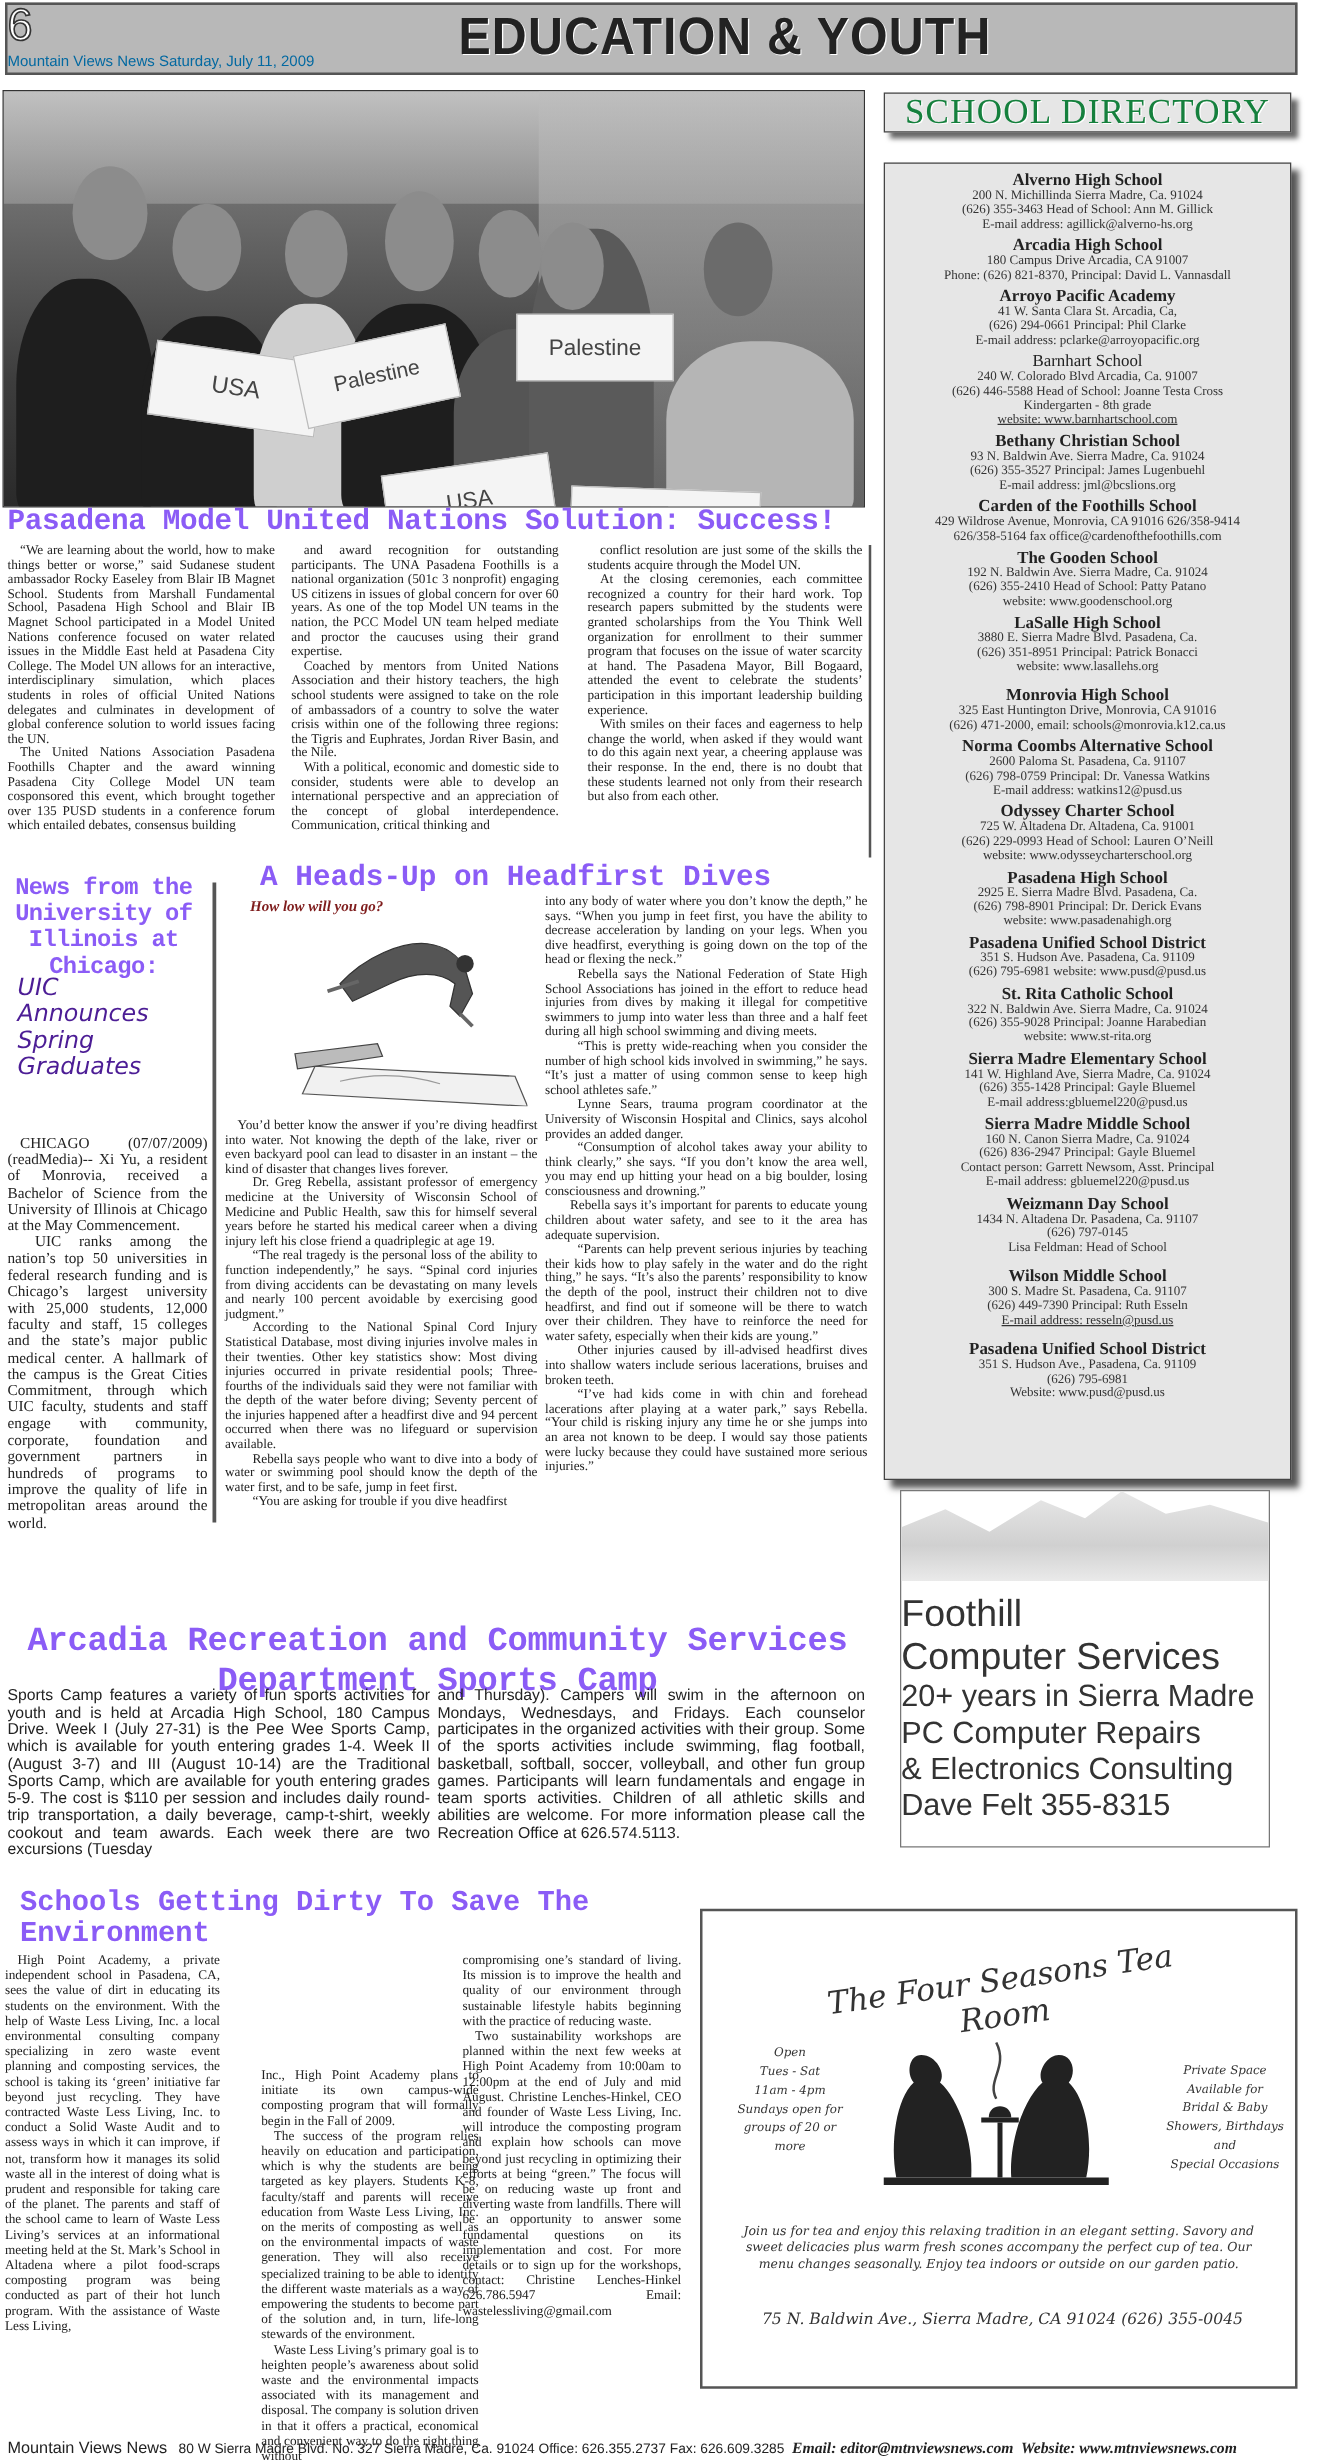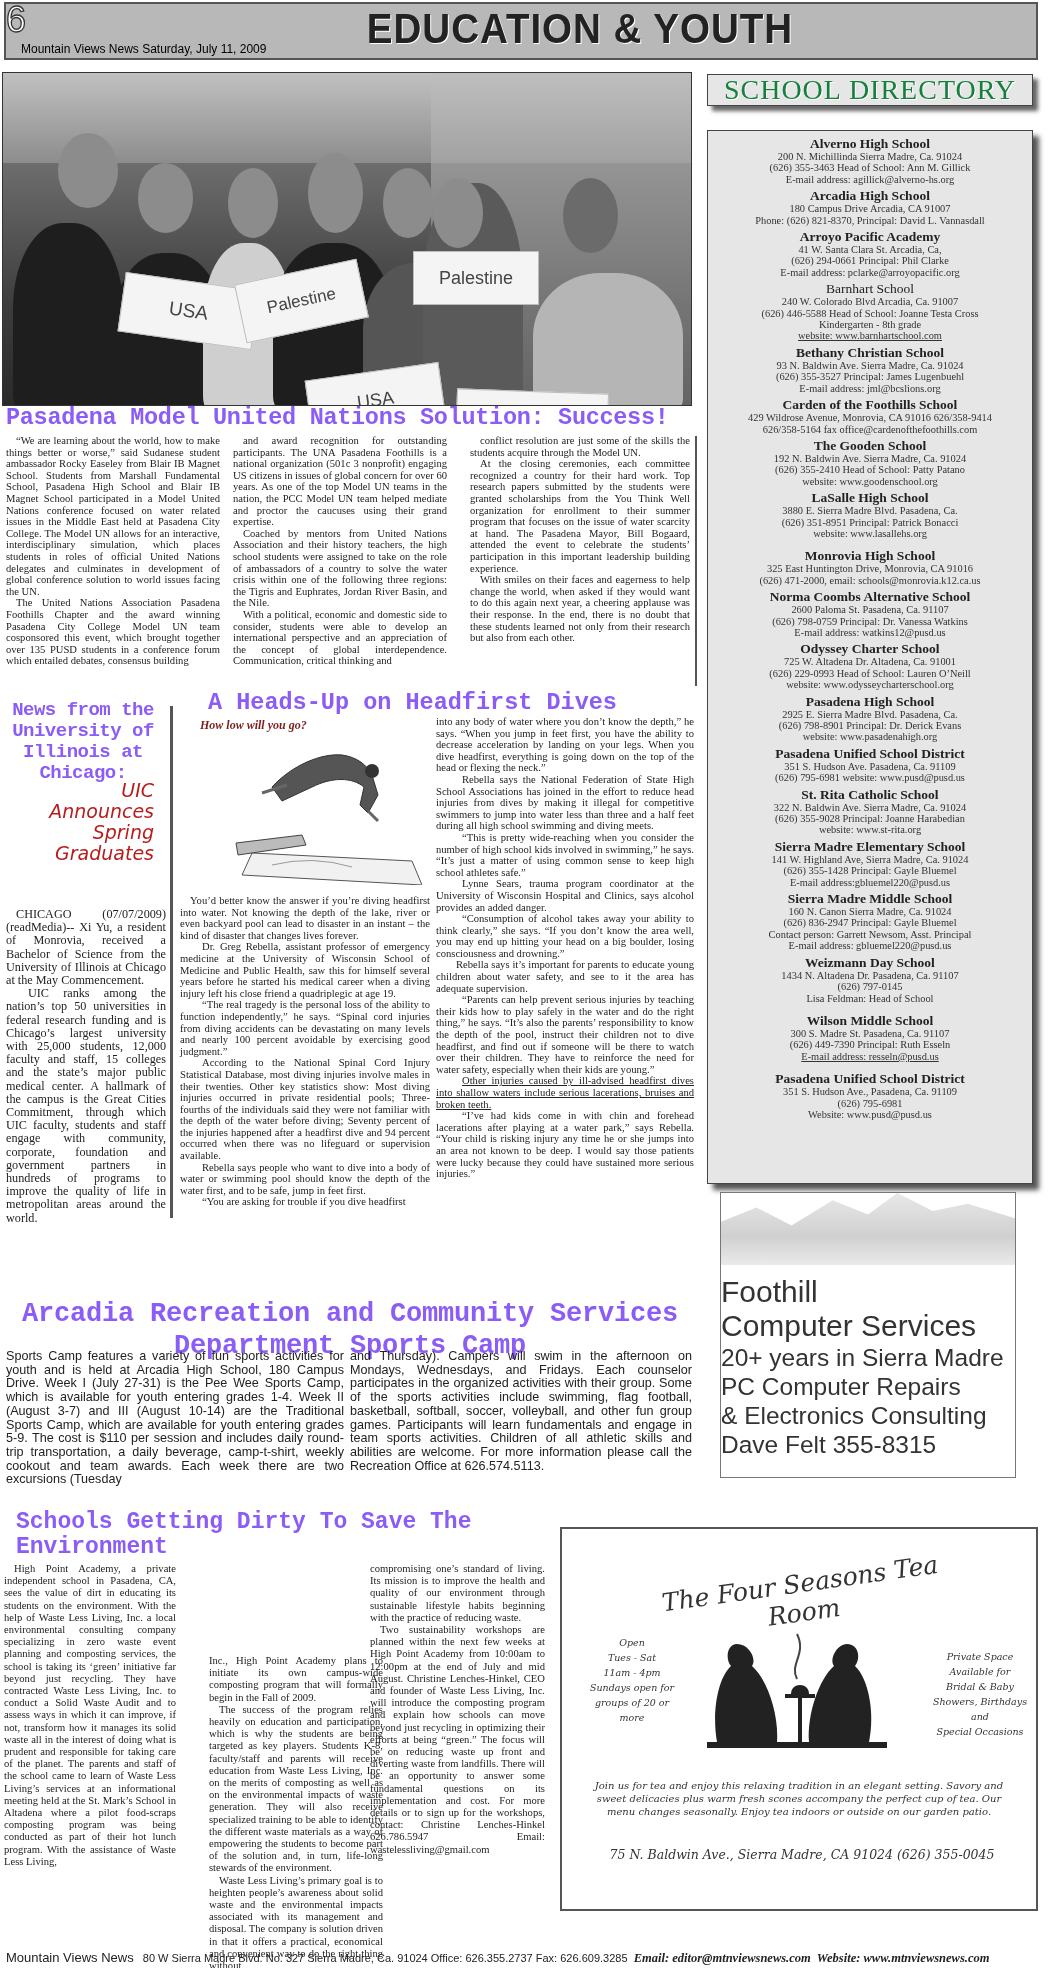--- a/index.html
+++ b/index.html
@@ -3,21 +3,21 @@
 <meta charset="utf-8">
 <style>
   * { box-sizing: border-box; margin: 0; padding: 0; }
   html, body { width: 1056px; height: 1968px; background: #fff; overflow: hidden; }
   body { position: relative; font-family: "Liberation Serif", serif; color: #222; }
   .abs { position: absolute; }
 
   
   .masthead { left: 4px; top: 2px; width: 1034px; height: 58px; background: #b8b8b8; border: 2px solid #555; }
   .page-num { left: 6px; top: 0px; font-family: "Liberation Sans", sans-serif; font-size: 36px; color: #fff; -webkit-text-stroke: 1.3px #333; line-height: 40px; }
-  .pub-line { left: 6px; top: 42px; font-family: "Liberation Sans", sans-serif; font-size: 12px; color: #000000; padding-left: 15px; }
+  .pub-line { left: 6px; top: 42px; font-family: "Liberation Sans", sans-serif; font-size: 12px; color: #0369a1; }
   .section-title { left: 300px; top: 2px; width: 560px; text-align: center; font-family: "Liberation Sans", sans-serif; font-weight: bold; font-size: 42px; letter-spacing: 1px; color: #222; line-height: 54px; transform: scaleX(0.92); text-shadow: 1px 1px 0 #fff; }
 
   
   .photo { left: 2px; top: 72px; width: 690px; height: 334px; background: linear-gradient(180deg,#8a8a8a 0%,#6a6a6a 30%,#3d3d3d 70%,#2a2a2a 100%); border: 1px solid #333; overflow: hidden; }
   .photo .ceiling { position:absolute; left:0; top:0; width:100%; height:90px; background: linear-gradient(180deg,#d8d8d8,#9a9a9a); opacity:.7; }
   .photo .wall { position:absolute; right:0; top:0; width:260px; height:334px; background: linear-gradient(180deg,#bdbdbd,#8a8a8a); opacity:.6; }
   .person { position:absolute; border-radius: 45% 45% 10% 10%; background:#1e1e1e; }
   .head { position:absolute; border-radius:50%; background:#8c8c8c; }
   .sign { position:absolute; background:#f4f4f4; border:1px solid #bbb; font-family:"Liberation Sans",sans-serif; color:#444; display:flex; align-items:center; justify-content:center; }
 
@@ -95,21 +95,21 @@
   <p>With a political, economic and domestic side to consider, students were able to develop an international perspective and an appreciation of the concept of global interdependence. Communication, critical thinking and</p>
 </div>
 <div class="abs body-text" style="left:470px;top:435px;width:220px;">
   <p>conflict resolution are just some of the skills the students acquire through the Model UN.</p>
   <p>At the closing ceremonies, each committee recognized a country for their hard work. Top research papers submitted by the students were granted scholarships from the You Think Well organization for enrollment to their summer program that focuses on the issue of water scarcity at hand. The Pasadena Mayor, Bill Bogaard, attended the event to celebrate the students’ participation in this important leadership building experience.</p>
   <p>With smiles on their faces and eagerness to help change the world, when asked if they would want to do this again next year, a cheering applause was their response. In the end, there is no doubt that these students learned not only from their research but also from each other.</p>
 </div>
 <div class="abs col-rule" style="left:695px;top:436px;width:2px;height:250px;"></div>
 
 <div class="abs headline" style="left:8px;top:700px;width:150px;text-align:center;font-size:19px;line-height:21px;letter-spacing:-0.5px;">News from the University of Illinois at Chicago:</div>
-<div class="abs" style="left:14px;top:780px;width:140px;text-align:right;font-family:'DejaVu Sans',sans-serif;font-style:italic;font-size:19px;line-height:21px;color:#b91c1c;">UIC Announces Spring Graduates</div>
+<div class="abs" style="left:14px;top:780px;width:140px;text-align:left;font-family:'DejaVu Sans',sans-serif;font-style:italic;font-size:19px;line-height:21px;color:#4c1d95;">UIC Announces Spring Graduates</div>
 <div class="abs body-text" style="left:6px;top:908px;width:160px;font-size:12.2px;line-height:13.2px;">
   <p>CHICAGO (07/07/2009) (readMedia)-- Xi Yu, a resident of Monrovia, received a Bachelor of Science from the University of Illinois at Chicago at the May Commencement.</p>
   <p style="text-indent:22px;">UIC ranks among the nation’s top 50 universities in federal research funding and is Chicago’s largest university with 25,000 students, 12,000 faculty and staff, 15 colleges and the state’s major public medical center. A hallmark of the campus is the Great Cities Commitment, through which UIC faculty, students and staff engage with community, corporate, foundation and government partners in hundreds of programs to improve the quality of life in metropolitan areas around the world.</p>
 </div>
 <div class="abs col-rule" style="left:170px;top:706px;width:3px;height:512px;"></div>
 
 <div class="abs headline" style="left:208px;top:690px;width:490px;font-size:23.5px;line-height:26px;">A Heads-Up on Headfirst Dives</div>
 <div class="abs" style="left:200px;top:718px;font-family:'Liberation Serif',serif;font-weight:bold;font-style:italic;font-size:12px;color:#7f1d1d;">How low will you go?</div>
 <div class="abs" style="left:232px;top:735px;width:190px;height:150px;">
   <svg width="190" height="150" viewBox="0 0 190 150">
@@ -131,21 +131,21 @@
   <p style="text-indent:22px;">“You are asking for trouble if you dive headfirst</p>
 </div>
 <div class="abs body-text" style="left:436px;top:716px;width:258px;">
   <p style="text-indent:0;">into any body of water where you don’t know the depth,” he says. “When you jump in feet first, you have the ability to decrease acceleration by landing on your legs. When you dive headfirst, everything is going down on the top of the head or flexing the neck.”</p>
   <p style="text-indent:26px;">Rebella says the National Federation of State High School Associations has joined in the effort to reduce head injuries from dives by making it illegal for competitive swimmers to jump into water less than three and a half feet during all high school swimming and diving meets.</p>
   <p style="text-indent:26px;">“This is pretty wide-reaching when you consider the number of high school kids involved in swimming,” he says. “It’s just a matter of using common sense to keep high school athletes safe.”</p>
   <p style="text-indent:26px;">Lynne Sears, trauma program coordinator at the University of Wisconsin Hospital and Clinics, says alcohol provides an added danger.</p>
   <p style="text-indent:26px;">“Consumption of alcohol takes away your ability to think clearly,” she says. “If you don’t know the area well, you may end up hitting your head on a big boulder, losing consciousness and drowning.”</p>
   <p style="text-indent:20px;">Rebella says it’s important for parents to educate young children about water safety, and see to it the area has adequate supervision.</p>
   <p style="text-indent:26px;">“Parents can help prevent serious injuries by teaching their kids how to play safely in the water and do the right thing,” he says. “It’s also the parents’ responsibility to know the depth of the pool, instruct their children not to dive headfirst, and find out if someone will be there to watch over their children. They have to reinforce the need for water safety, especially when their kids are young.”</p>
-  <p style="text-indent:26px;text-decoration:underline;">Other injuries caused by ill-advised headfirst dives into shallow waters include serious lacerations, bruises and broken teeth.</p>
+  <p style="text-indent:26px;">Other injuries caused by ill-advised headfirst dives into shallow waters include serious lacerations, bruises and broken teeth.</p>
   <p style="text-indent:26px;">“I’ve had kids come in with chin and forehead lacerations after playing at a water park,” says Rebella. “Your child is risking injury any time he or she jumps into an area not known to be deep. I would say those patients were lucky because they could have sustained more serious injuries.”</p>
 </div>
 
 <div class="abs headline" style="left:0;top:1282px;width:700px;text-align:center;font-size:27px;line-height:32px;letter-spacing:-0.2px;margin-top:16px;">
   <div>Arcadia Recreation and Community Services</div>
   <div>Department Sports Camp</div>
 </div>
 <div class="abs" style="left:6px;top:1350px;width:338px;font-family:'Liberation Sans',sans-serif;font-size:12.6px;line-height:13.7px;text-align:justify;color:#222;">Sports Camp features a variety of fun sports activities for youth and is held at Arcadia High School, 180 Campus Drive.  Week I (July 27-31) is the Pee Wee Sports Camp, which is available for youth entering grades 1-4. Week II (August 3-7) and III (August 10-14) are the Traditional Sports Camp, which are available for youth entering grades 5-9.  The cost is $110 per session and includes daily round-trip transportation, a daily beverage, camp-t-shirt, weekly cookout and team awards.  Each week there are two excursions (Tuesday</div>
 <div class="abs" style="left:350px;top:1350px;width:342px;font-family:'Liberation Sans',sans-serif;font-size:12.6px;line-height:13.7px;text-align:justify;color:#222;">and Thursday). Campers will swim in the afternoon on Mondays, Wednesdays, and Fridays. Each counselor participates in the organized activities with their group. Some of the sports activities include swimming, flag football, basketball, softball, soccer, volleyball, and other fun group games.  Participants will learn fundamentals and engage in team sports activities. Children of all athletic skills and abilities are welcome. For more information please call the Recreation Office at 626.574.5113.</div>
 

